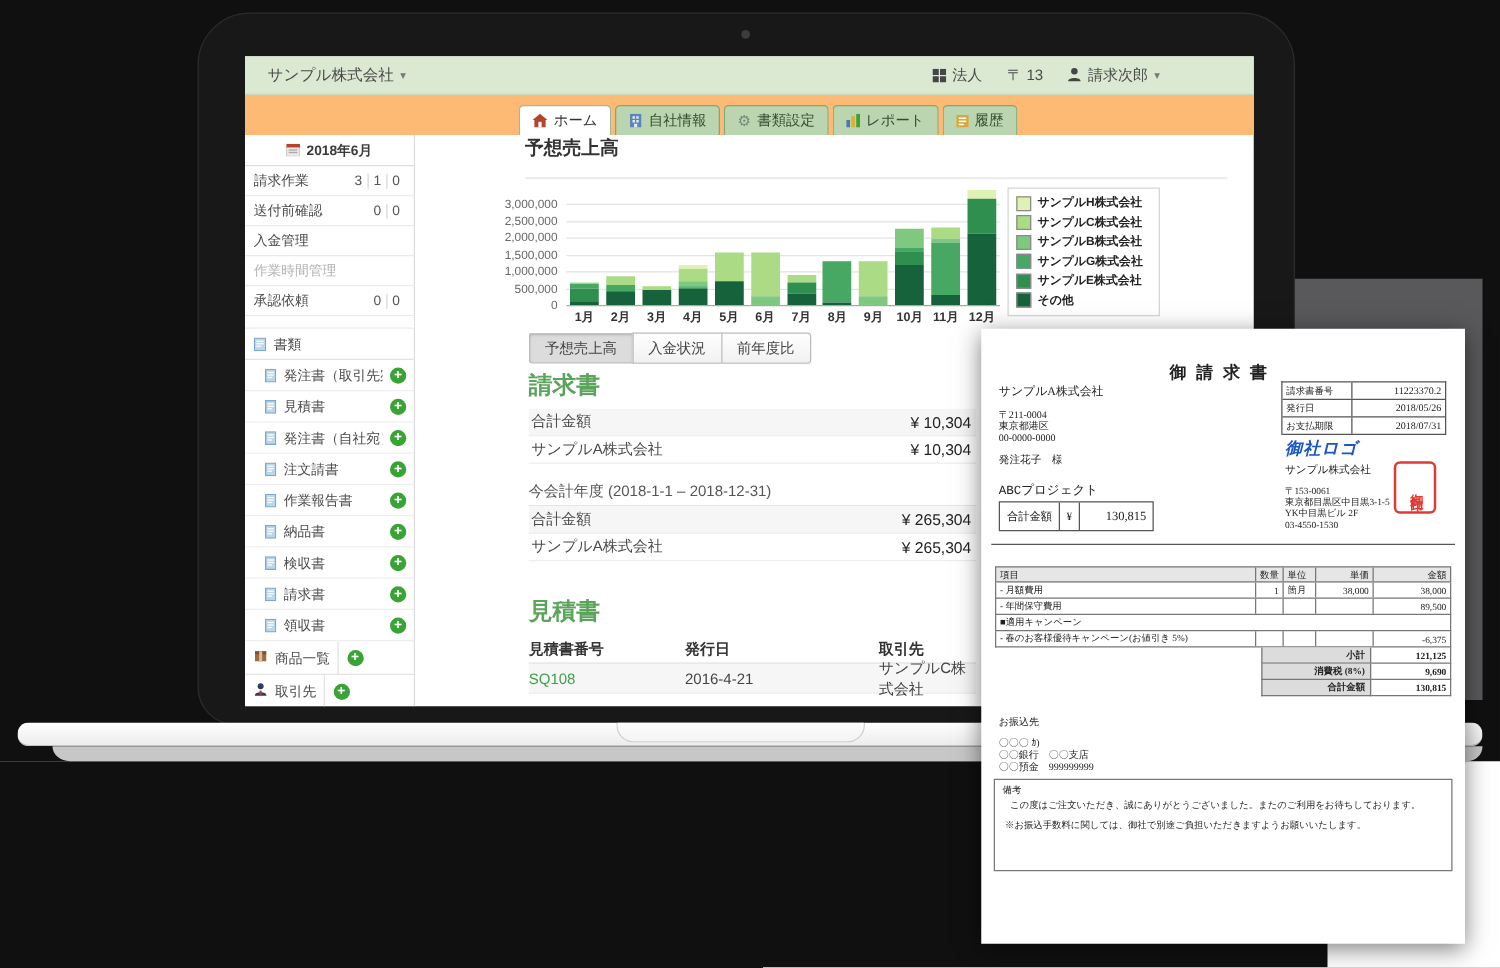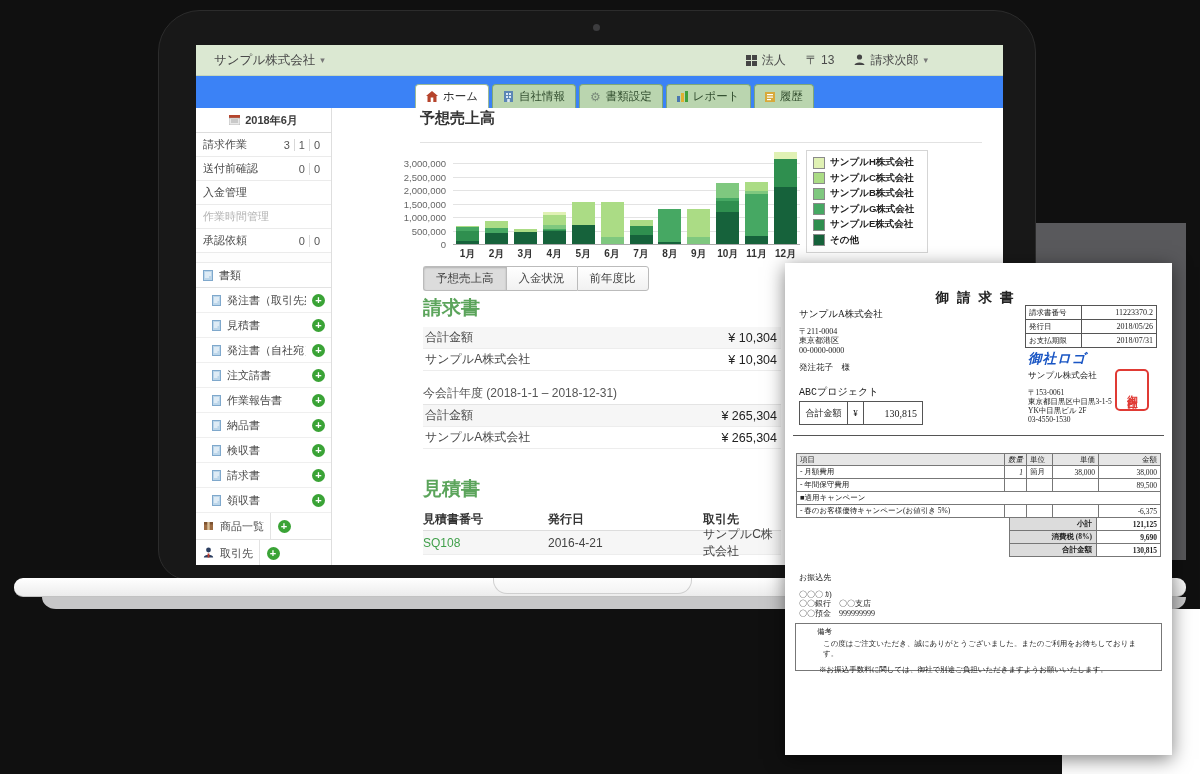--- a/index.html
+++ b/index.html
@@ -21,21 +21,21 @@
               border-radius:0 0 12px 12px / 0 0 12px 12px;border-bottom-left-radius:14px 12px;}
   
   .screen{position:absolute;left:196px;top:45px;width:807px;height:520px;background:#fff;overflow:hidden;
           font-size:12px;color:#444;}
   .topbar{position:absolute;left:0;top:0;width:807px;height:31px;background:#dbe8d2;border-bottom:1px solid #c6d7bc;
           box-sizing:border-box;display:flex;align-items:center;justify-content:space-between;padding:0 75px 0 18px;}
   .company{display:flex;align-items:center;gap:5px;color:#4a4a4a;font-size:12.5px;}
   .caret{font-size:9px;color:#777;}
   .top-right{display:flex;align-items:center;gap:20px;color:#4a4a4a;font-size:12px;}
   .tr-item{display:flex;align-items:center;gap:5px;}
-  .tabband{position:absolute;left:0;top:31px;width:807px;height:32px;background:#3b82f6;}
+  .tabband{position:absolute;left:0;top:31px;width:807px;height:32px;background:#fdba74;}
   .tabs{position:absolute;left:219px;bottom:0;display:flex;gap:3px;align-items:flex-end;}
   .tab{display:flex;align-items:center;gap:5px;height:24px;padding:0 10px;font-size:11.5px;color:#314d2e;
        background:#bad5af;border:1px solid #7fa877;border-bottom:none;border-radius:4px 4px 0 0;cursor:pointer;box-sizing:border-box;}
   .tab.active{background:#fff;color:#333;border-color:#9db championship;}
   .tab.active{border-color:#9dbb95;}
   
   .sidebar{position:absolute;left:0;top:63px;width:135px;bottom:0;border-right:1px solid #dedede;background:#fff;font-size:11px;}
   .sb-month{height:24px;display:flex;align-items:center;justify-content:center;gap:5px;font-weight:bold;color:#3a3a3a;
             border-bottom:1px solid #ddd;}
   .sb-row{height:23px;display:flex;align-items:center;justify-content:space-between;padding:0 7px;
@@ -116,34 +116,34 @@
   .p-totalbox{position:absolute;left:14px;top:138px;width:124px;height:24px;border:1px solid #555;display:flex;box-sizing:border-box;}
   .p-tb-l{width:48px;border-right:1px solid #555;display:flex;align-items:center;justify-content:center;font-size:9px;box-sizing:border-box;}
   .p-tb-c{width:16px;border-right:1px solid #555;display:flex;align-items:center;justify-content:center;font-size:9px;box-sizing:border-box;}
   .p-tb-v{flex:1;display:flex;align-items:center;justify-content:flex-end;padding-right:5px;font-size:10px;}
   .p-div{position:absolute;left:8px;top:172px;width:371px;border-top:1px solid #555;}
   .p-items{position:absolute;left:11px;top:190px;width:365px;font-size:7.5px;}
   .pi-row{display:flex;height:13px;border:1px solid #777;border-top:none;box-sizing:border-box;}
   .pi-row.head{border-top:1px solid #777;background:#e6e6e6;}
   .pi-c{display:flex;align-items:center;box-sizing:border-box;padding:0 3px;white-space:nowrap;overflow:hidden;}
   .pi-item{width:207px;}
-  .pi-qty{width:22px;border-left:1px solid #777;justify-content:flex-end;font-style:italic;}
+  .pi-qty{width:22px;border-left:1px solid #777;justify-content:flex-end;}
   .pi-unit{width:26px;border-left:1px solid #777;}
   .pi-price{width:46px;border-left:1px solid #777;justify-content:flex-end;}
   .pi-amt{flex:1;border-left:1px solid #777;justify-content:flex-end;}
   .pi-row.section .pi-item{width:100%;}
   .pi-tot{display:flex;height:13px;justify-content:flex-end;font-weight:bold;}
   .pi-tot-l{width:88px;background:#dcdcdc;border:1px solid #777;border-top:none;display:flex;align-items:center;
             justify-content:flex-end;padding:0 4px;box-sizing:border-box;}
   .pi-tot-v{width:64px;border:1px solid #777;border-top:none;border-left:none;display:flex;align-items:center;
             justify-content:flex-end;padding:0 3px;box-sizing:border-box;}
   .p-bank{position:absolute;left:14px;top:310px;font-size:8px;line-height:9.5px;}
   .p-bank-title{margin-bottom:7px;}
-  .p-remarks{position:absolute;left:10px;top:360px;width:367px;height:48px;border:1px solid #777;box-sizing:border-box;
-             padding:3px 21px;font-size:7.5px;}
+  .p-remarks{position:absolute;left:10px;top:360px;width:367px;height:74px;border:1px solid #777;box-sizing:border-box;
+             padding:3px 6px;font-size:7.5px;}
   .p-rem-line1{margin:2px 0 0 6px;}
   .p-rem-line2{margin:6px 0 0 2px;}
   .ic{flex:0 0 auto;display:inline-block;}
 </style>
 </head>
 <body>
 
 <div class="canvas">
   <div class="bg-top"></div>
   <div class="bg-bl"></div>

